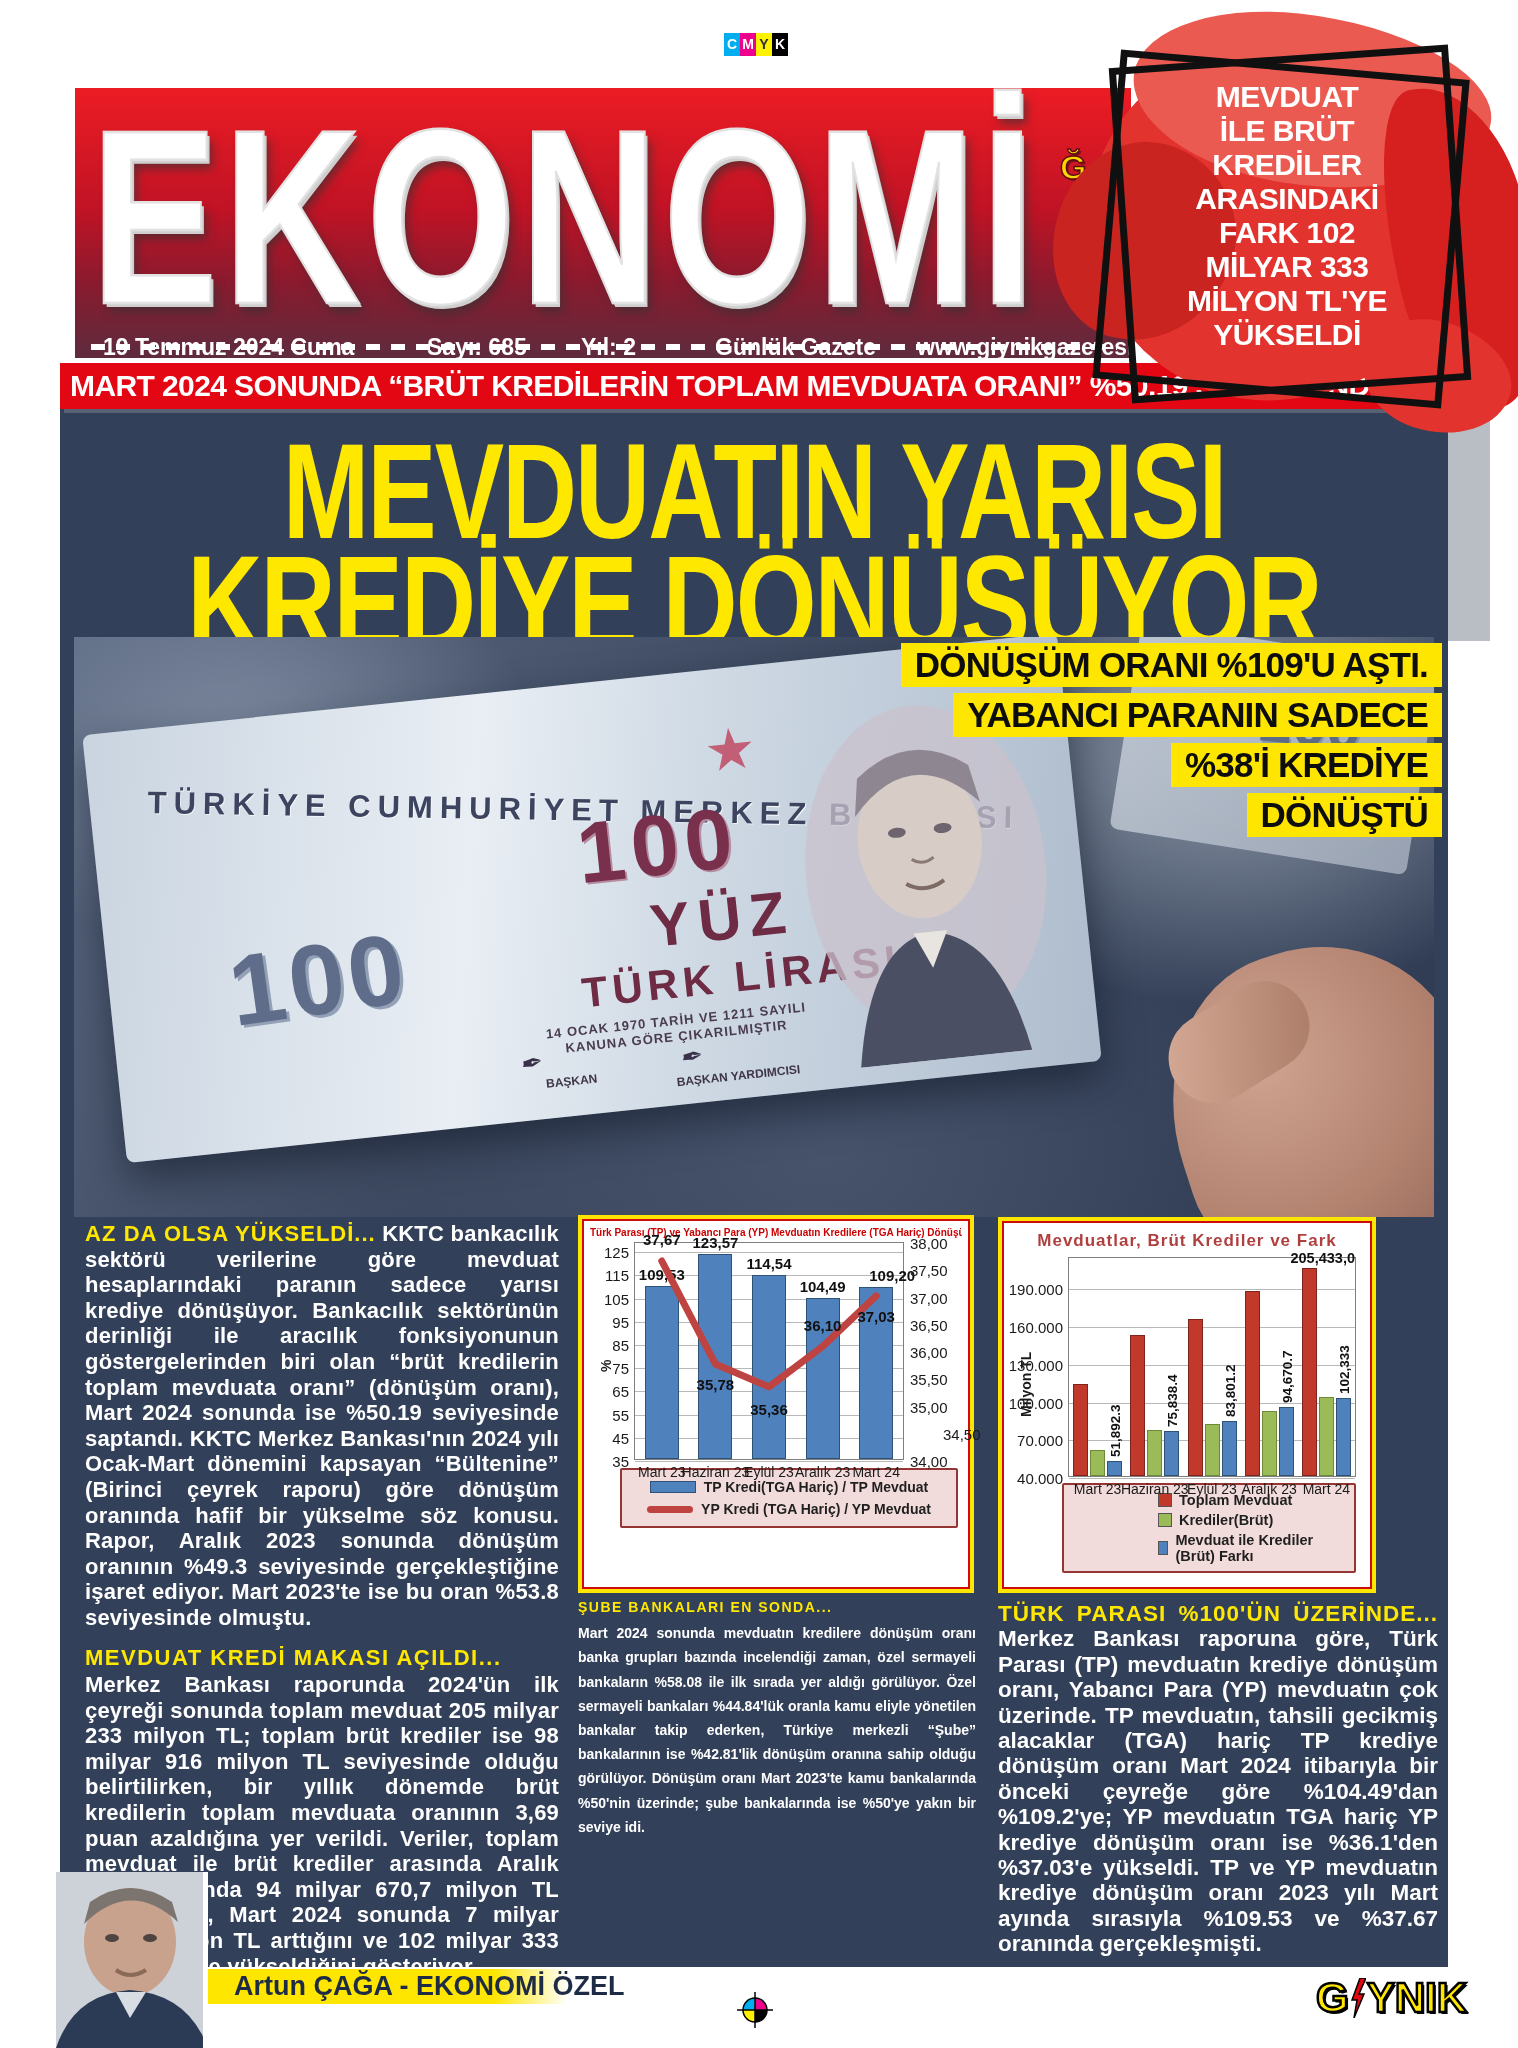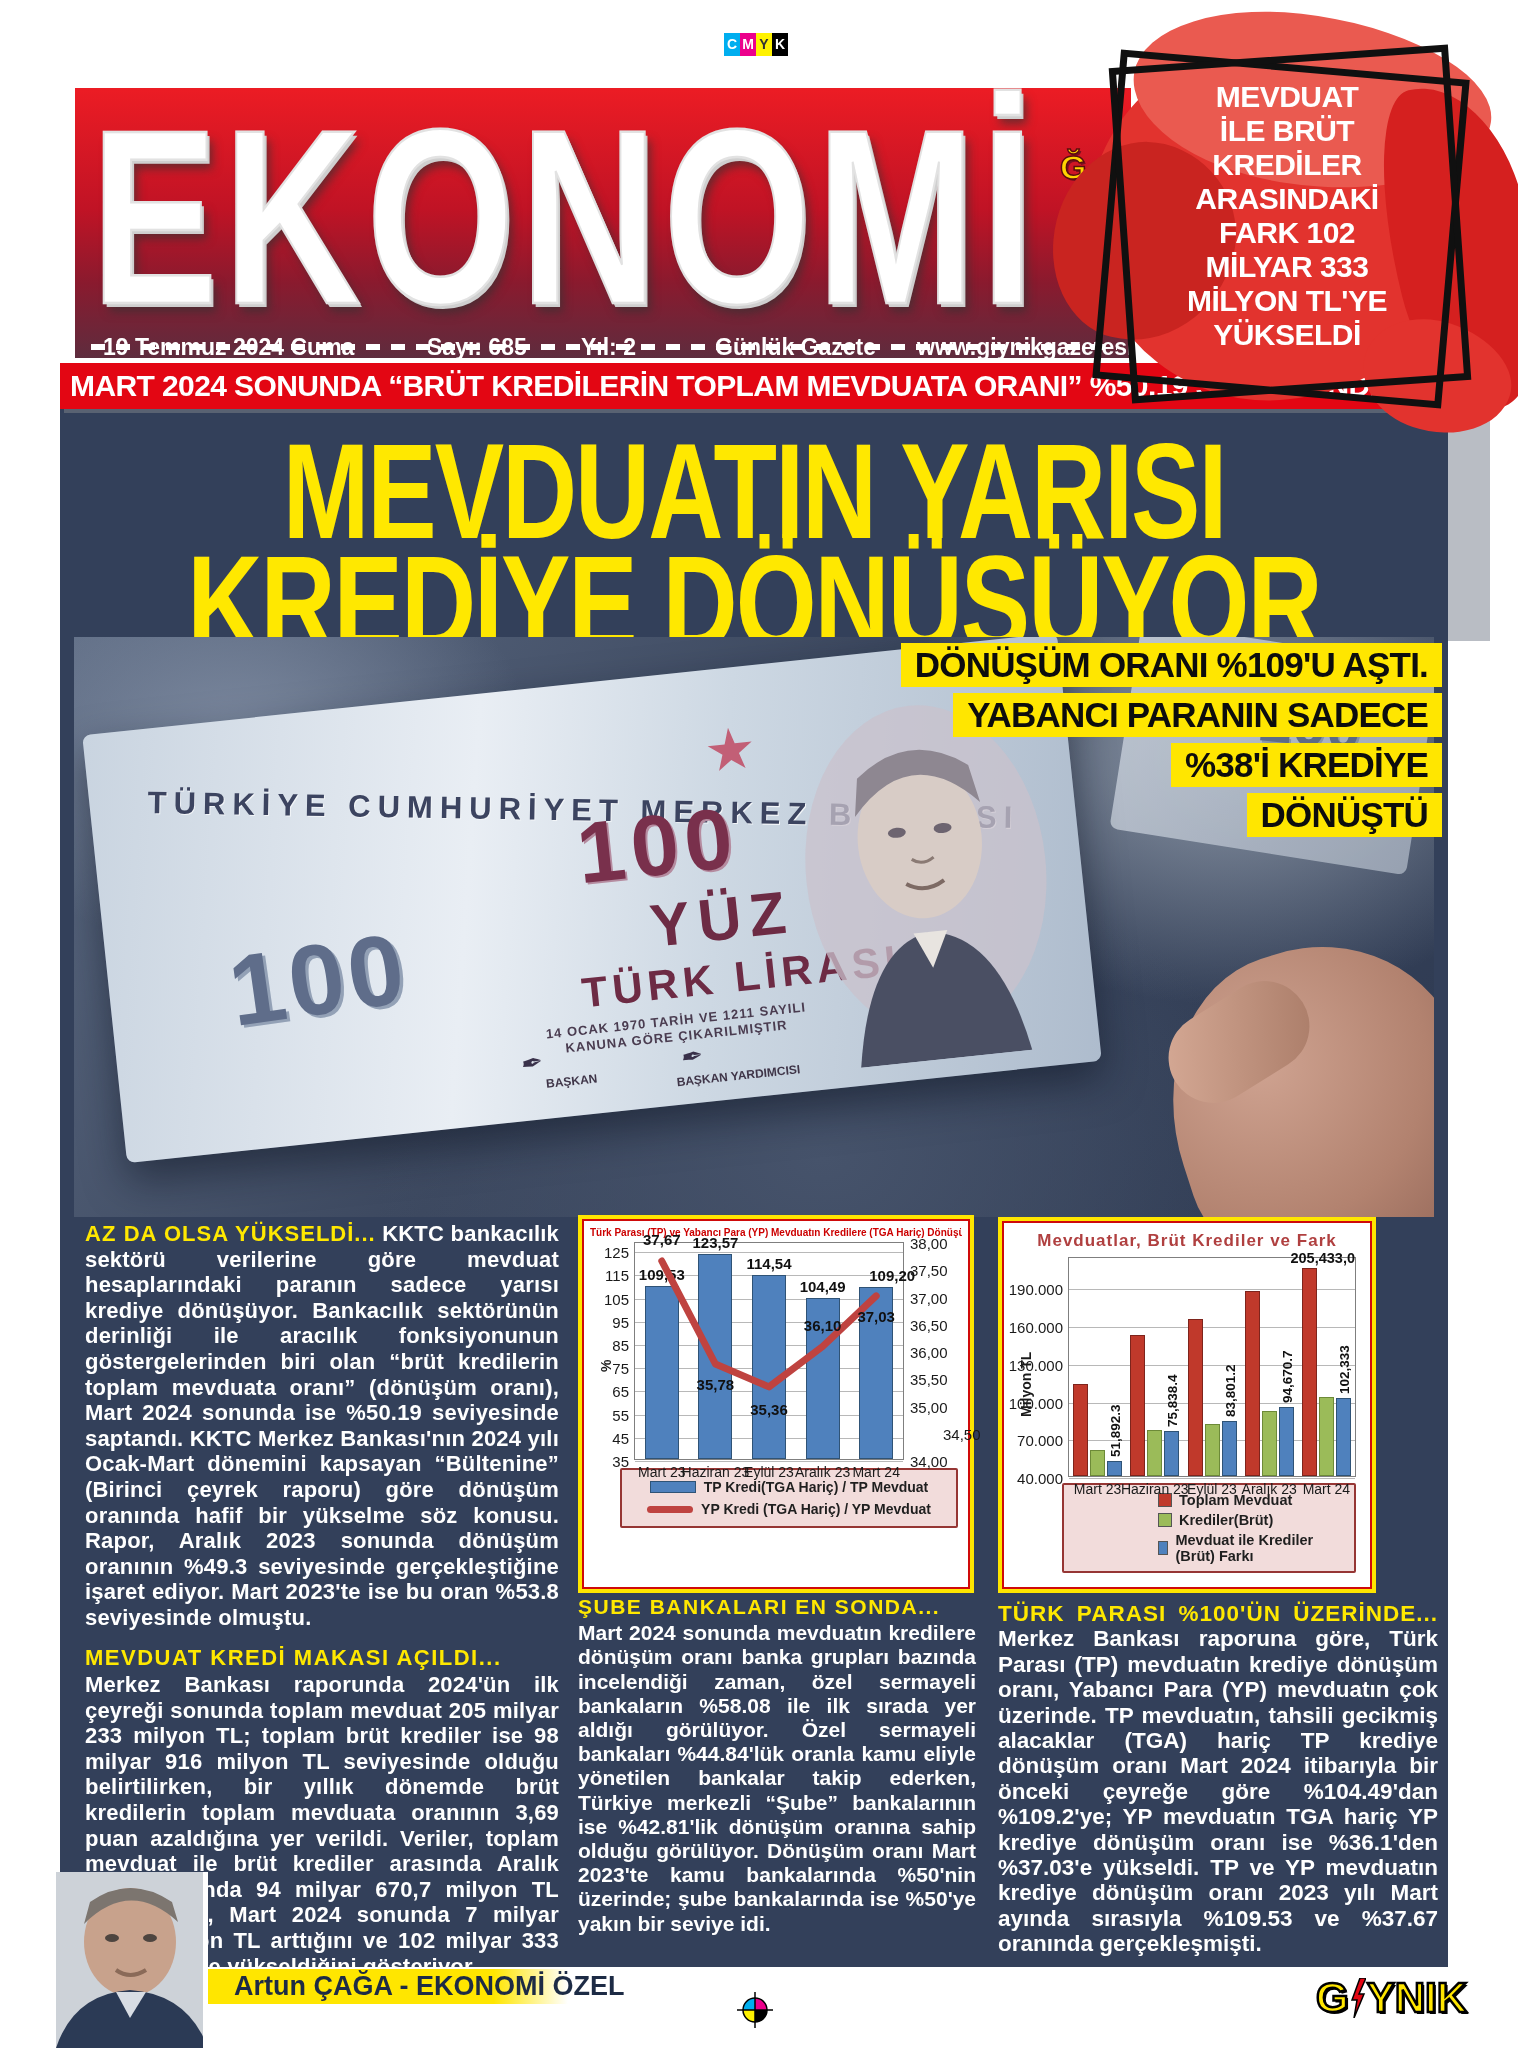--- a/index.html
+++ b/index.html
@@ -125,21 +125,21 @@
   .legend1 .lrow { display:flex; align-items:center; justify-content:center; gap:8px; font-size:14px; font-weight:bold; color:#1f1f1f; padding:3px 0; }
   .lswatch-bar { width:46px; height:12px; background:#4f81bd; border:1px solid #2f5376; }
   .lswatch-line { width:46px; height:7px; background:#bf4340; border-radius:4px; }
   .legend2 { margin:6px 8px 0 52px; padding:5px 8px 5px 78px; }
   .legend2 .lrow { display:flex; align-items:center; gap:7px; font-size:14.5px; font-weight:bold; color:#1f1f1f; padding:2px 16px; }
   .lsq { width:14px; height:14px; border:1px solid #555; }
 
   
   .col { position:absolute; color:#fff; font-weight:bold; text-align:justify; }
   .col1 { left:25px; top:812px; width:474px; font-size:22px; line-height:25.6px; letter-spacing:0.2px; }
-  .col2 { left:518px; top:1186px; width:398px; font-size:21px; line-height:24.2px; }
+  .col2 { left:518px; top:1186px; width:398px; font-size:14px; line-height:24.2px; }
   .col3 { left:938px; top:1192px; width:440px; font-size:22.5px; line-height:25.4px; }
   .ylead { color:#ffe800; letter-spacing:1px; }
   .h-own { display:block; color:#ffe800; letter-spacing:1.5px; margin:14px 0 2px 0; }
   .h-own.first { margin-top:0; }
 
   
   .byline { position:absolute; left:196px; top:1969px; width:372px; height:35px; z-index:7;
     background:linear-gradient(90deg,#ffe600 0%,#ffe600 80%,rgba(255,230,0,0) 100%);
     color:#1d2b45; font-weight:800; font-size:27px; line-height:35px; padding-left:38px; white-space:nowrap; }
   .authorphoto { position:absolute; left:56px; top:1872px; width:152px; height:176px; z-index:8;

